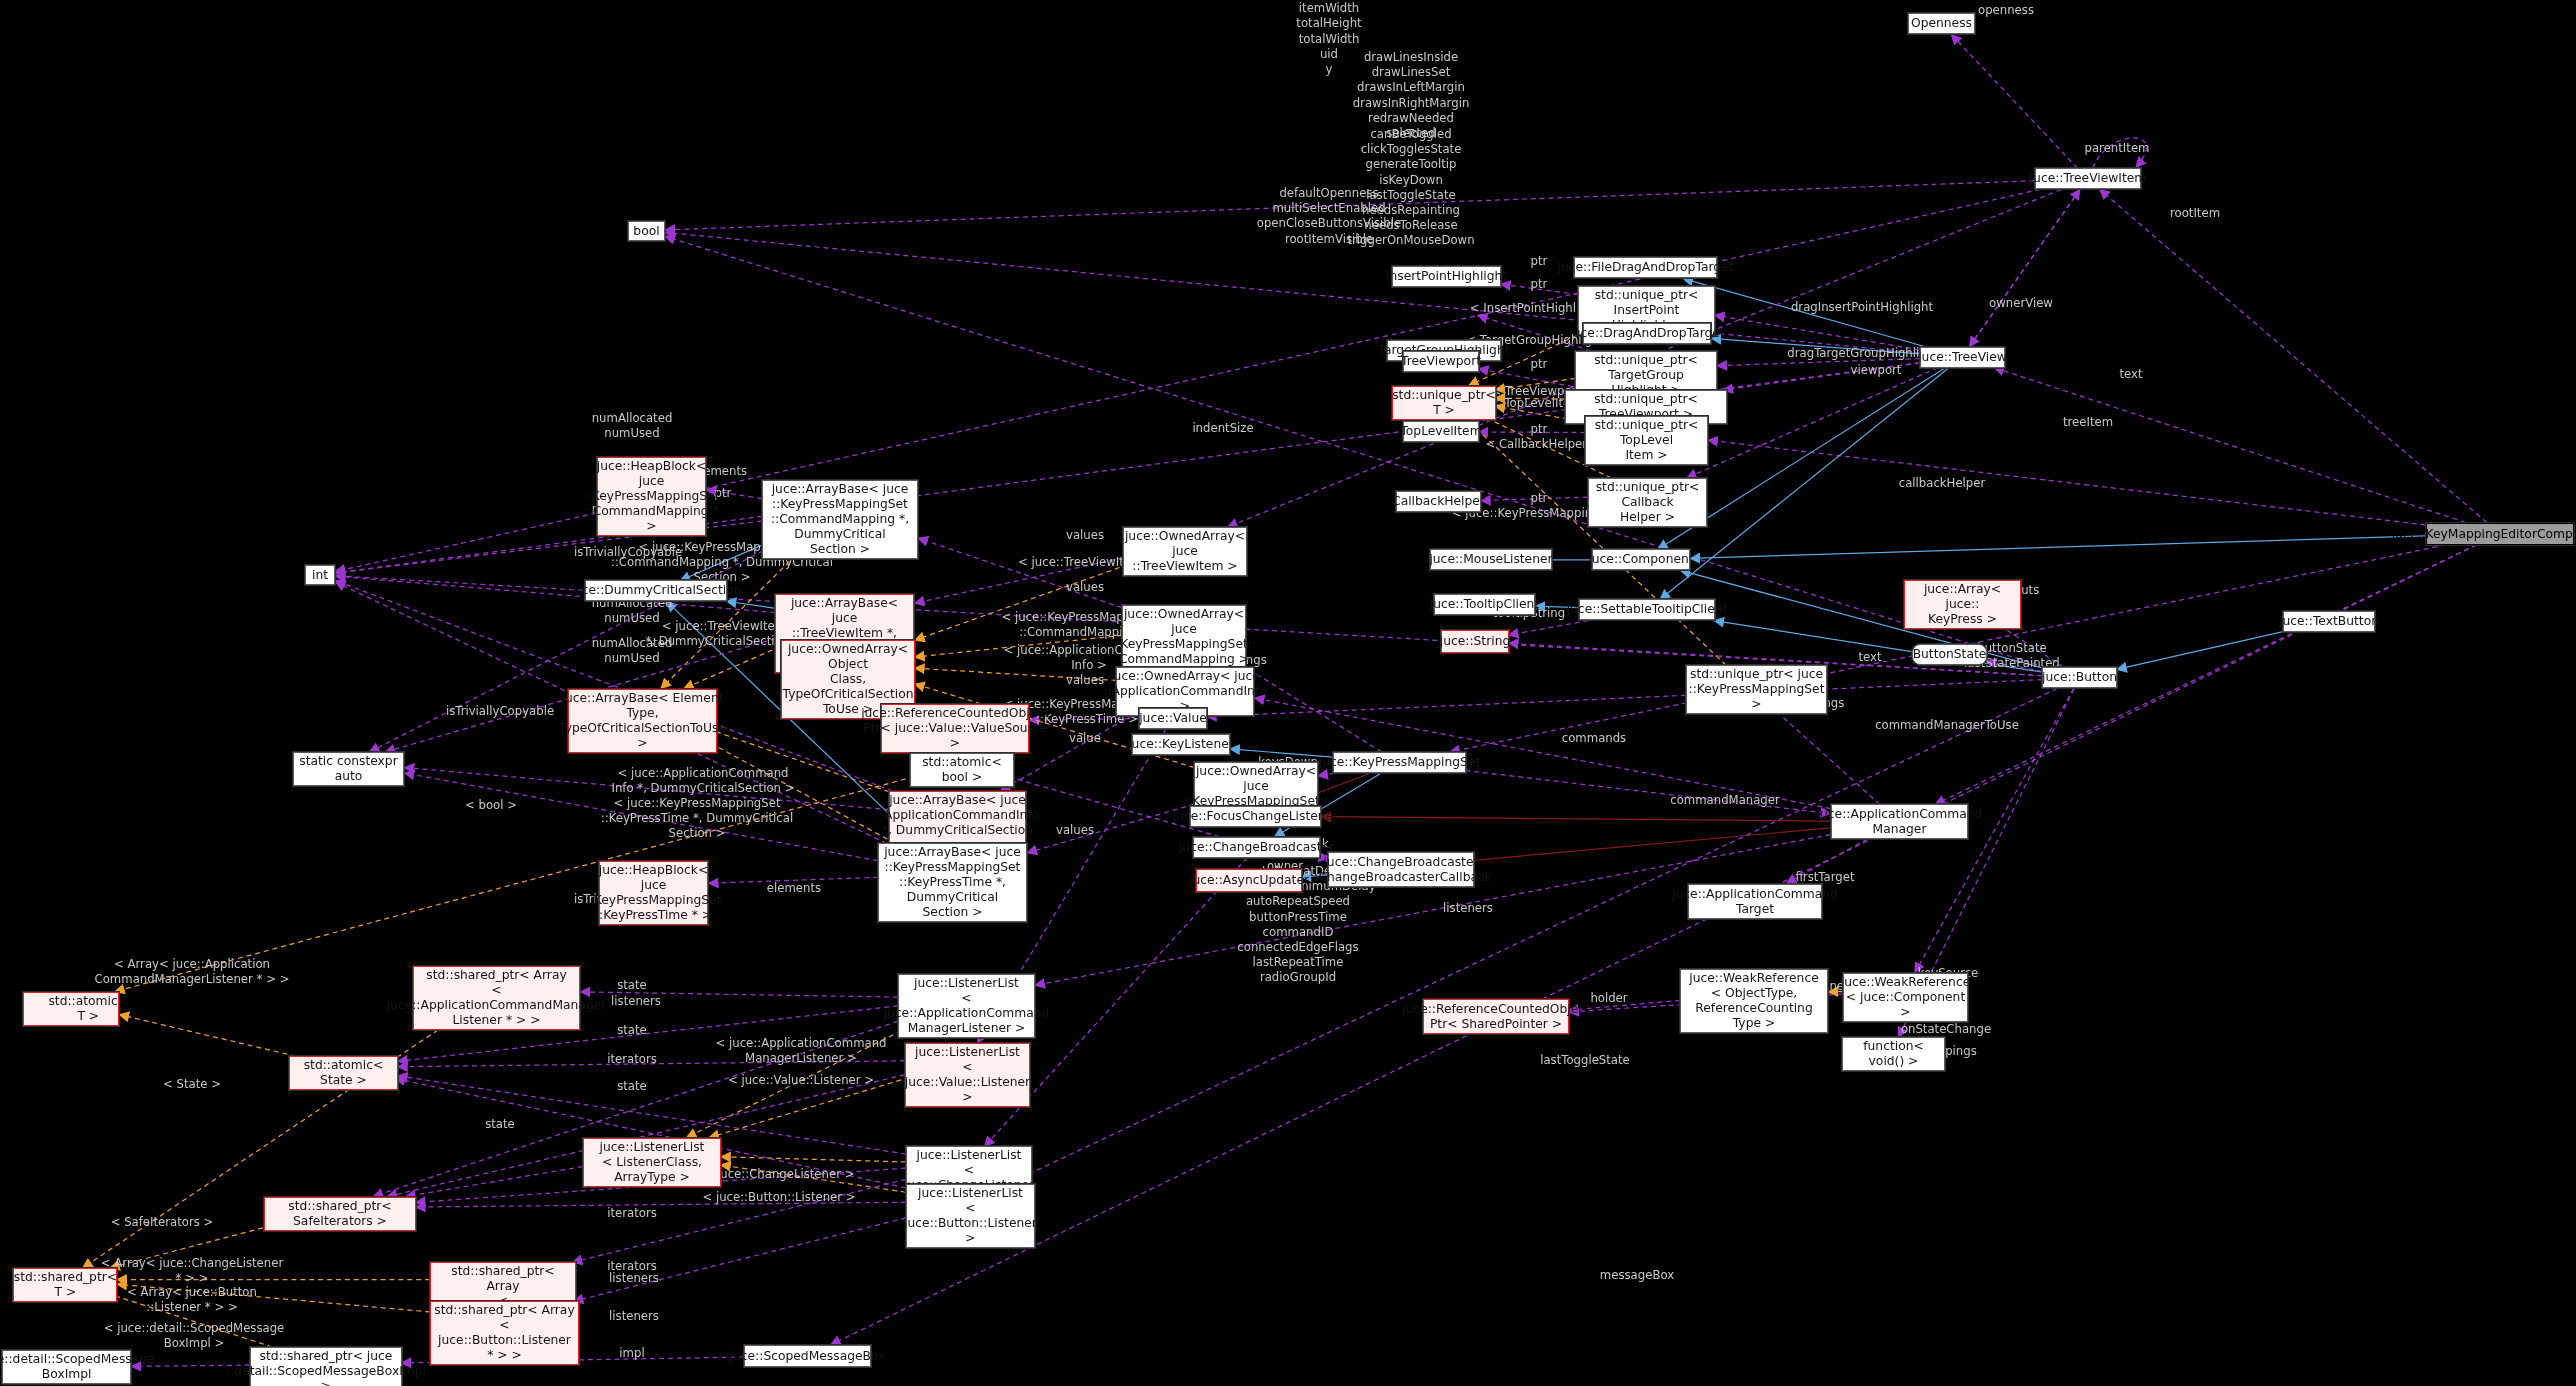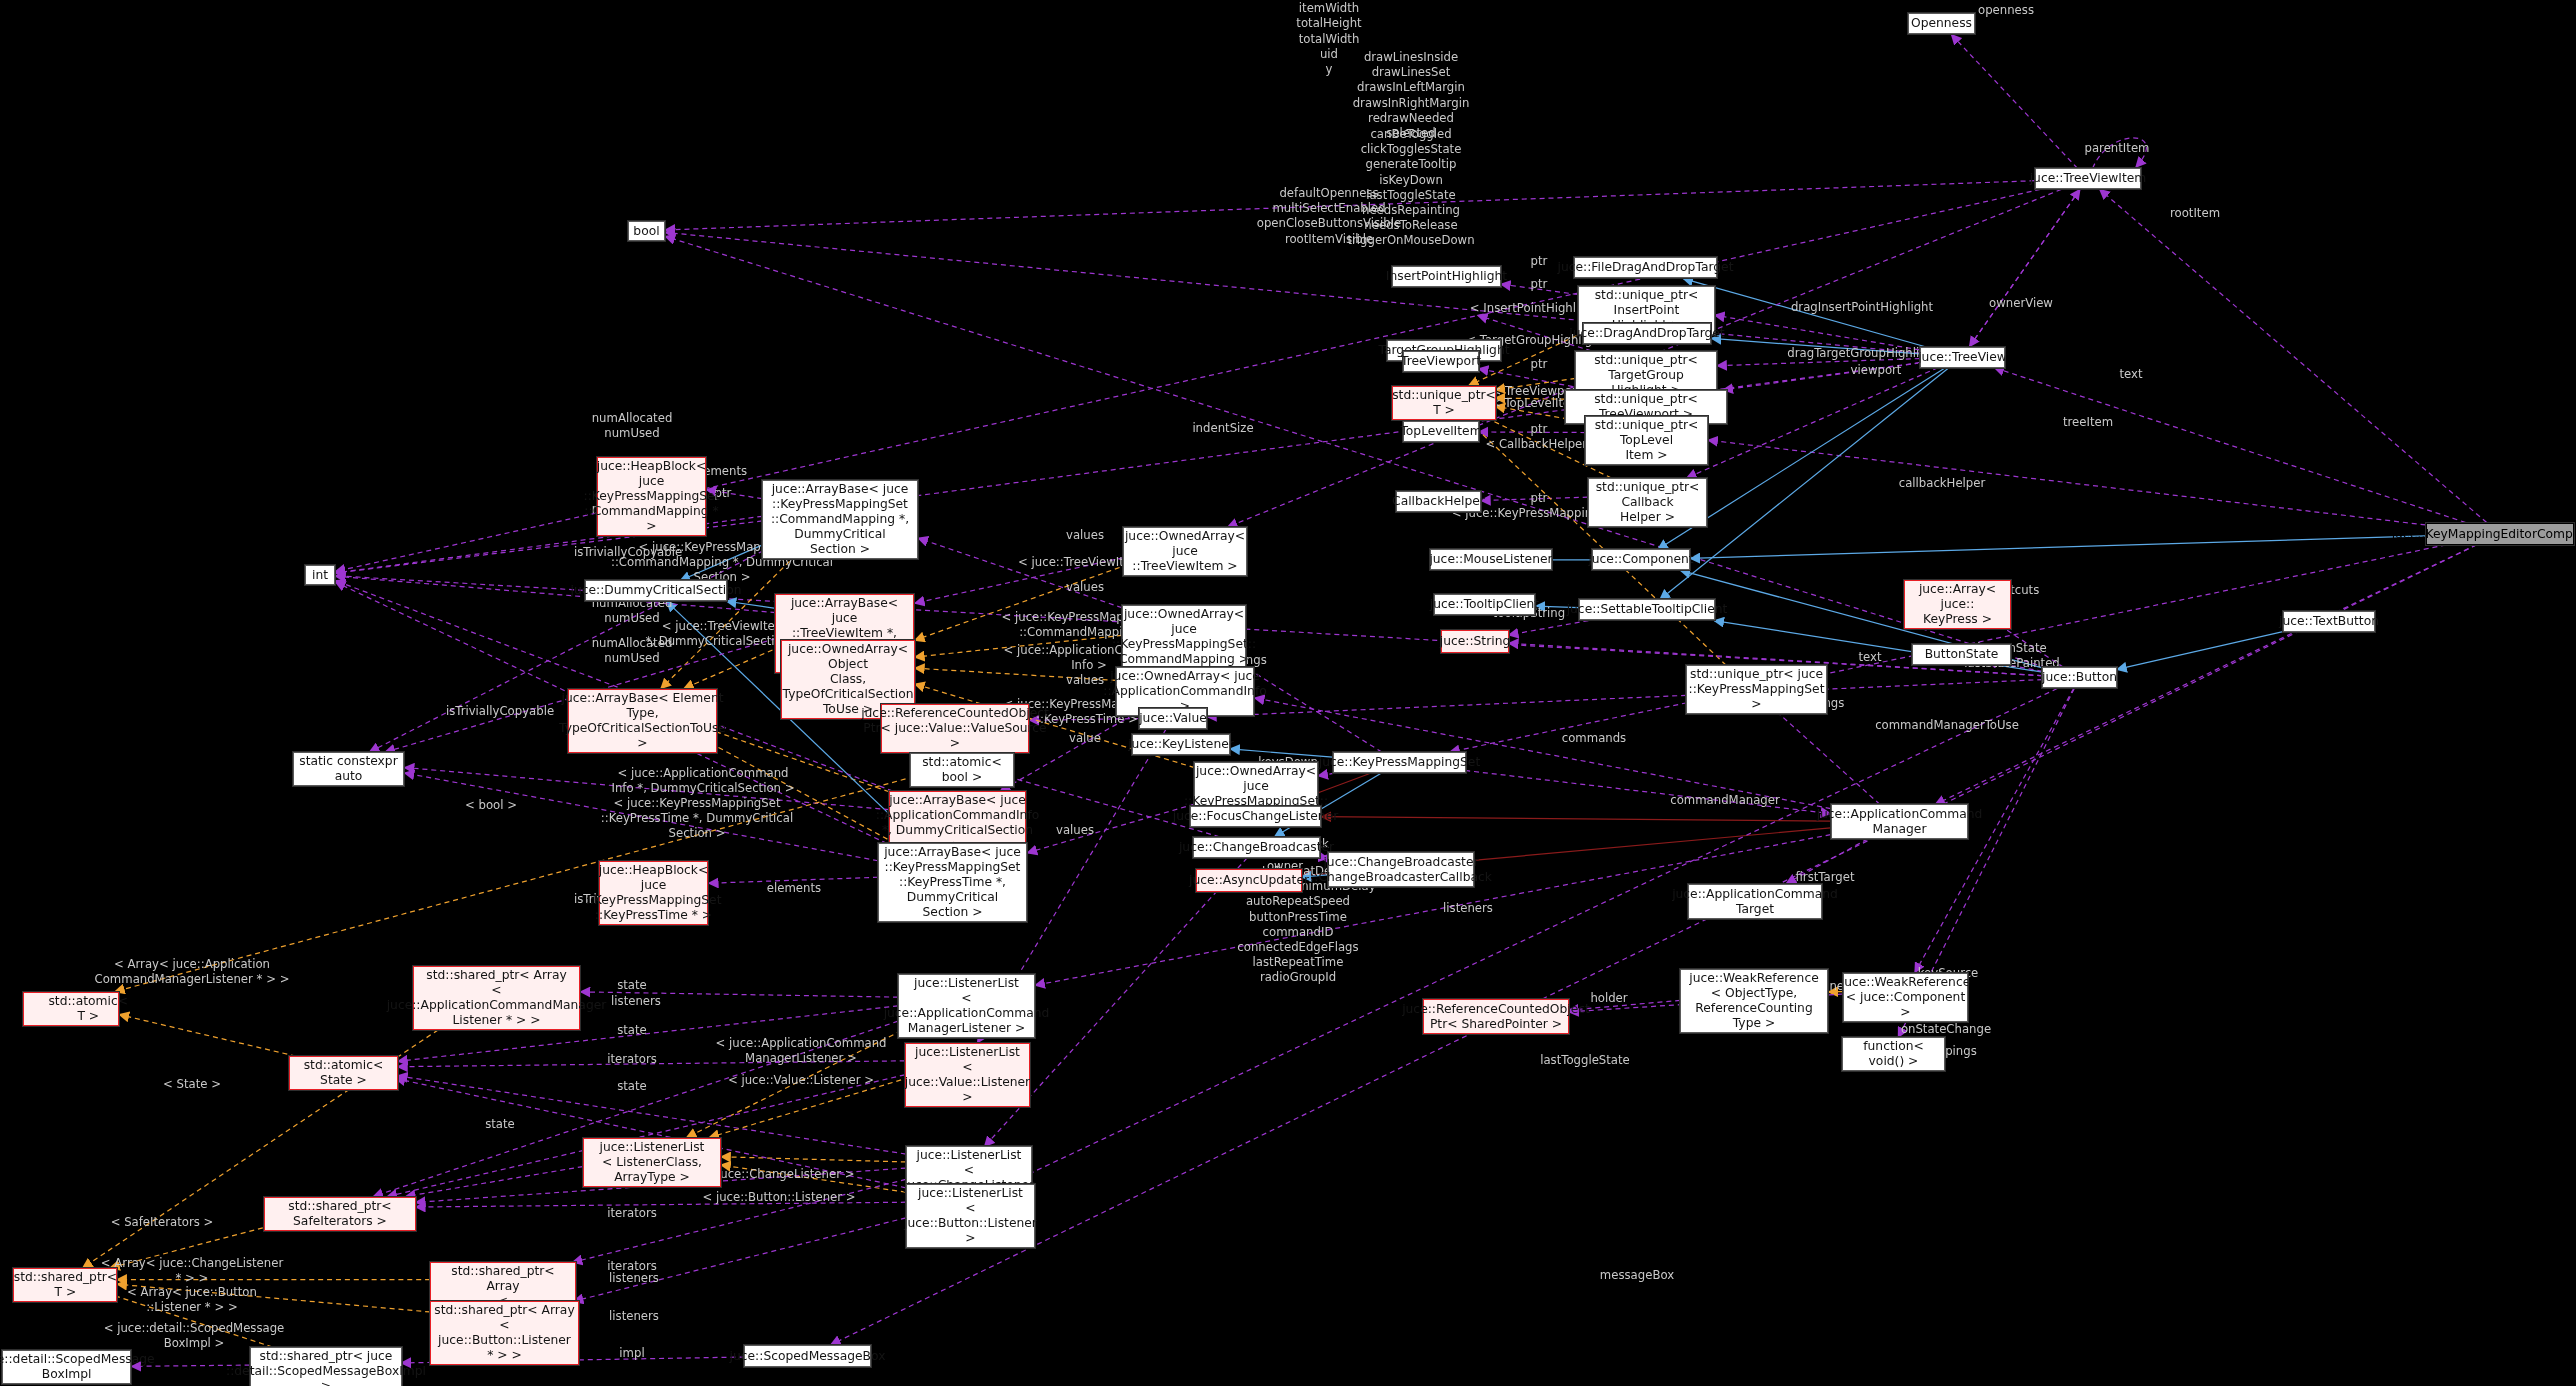--- a/index.html
+++ b/index.html
@@ -334,24 +334,24 @@
 Item &gt;</div>
       <div class="node" style="left: 1396px; top: 491px; width: 85px; min-height: 21px;">CallbackHelper</div>
       <div class="node" style="left: 1588px; top: 478px; width: 119px; min-height: 35px;">std::unique_ptr&lt; Callback
 Helper &gt;</div>
       <div class="node" style="left: 1430px; top: 549px; width: 122px; min-height: 21px;">juce::MouseListener</div>
       <div class="node" style="left: 1592px; top: 549px; width: 98px; min-height: 21px;">juce::Component</div>
       <div class="node" style="left: 1434px; top: 594px; width: 101px; min-height: 21px;">juce::TooltipClient</div>
       <div class="node" style="left: 1579px; top: 599px; width: 136px; min-height: 21px;">juce::SettableTooltipClient</div>
       <div class="node r" style="left: 1441px; top: 630px; width: 68px; min-height: 23.4px;">juce::String</div>
       <div class="node g" style="left: 2426px; top: 523px; width: 148px; min-height: 22px;">juce::KeyMappingEditorComponent</div>
-      <div class="node r" style="left: 1904px; top: 580px; width: 107px; min-height: 35px;">juce::Array&lt; juce::
+      <div class="node r" style="left: 1904px; top: 580px; width: 117px; min-height: 35px;">juce::Array&lt; juce::
 KeyPress &gt;</div>
       <div class="node" style="left: 2283px; top: 611px; width: 92px; min-height: 21px;">juce::TextButton</div>
-      <div class="node" style="left: 1912px; top: 644px; width: 99px; min-height: 21px;">ButtonState</div>
+      <div class="node" style="left: 1912px; top: 644px; width: 75px; min-height: 21px; border-radius: 8px;">ButtonState</div>
       <div class="node" style="left: 2042px; top: 667px; width: 75px; min-height: 21px;">juce::Button</div>
       <div class="node" style="left: 1686px; top: 665px; width: 141px; min-height: 35px;">std::unique_ptr&lt; juce
 ::KeyPressMappingSet &gt;</div>
       <div class="node r" style="left: 597px; top: 457px; width: 109px; min-height: 48px;">juce::HeapBlock&lt; juce
 ::KeyPressMappingSet
 ::CommandMapping * &gt;</div>
       <div class="node" style="left: 762px; top: 480px; width: 156px; min-height: 62px;">juce::ArrayBase&lt; juce
 ::KeyPressMappingSet
 ::CommandMapping *, DummyCritical
 Section &gt;</div>

